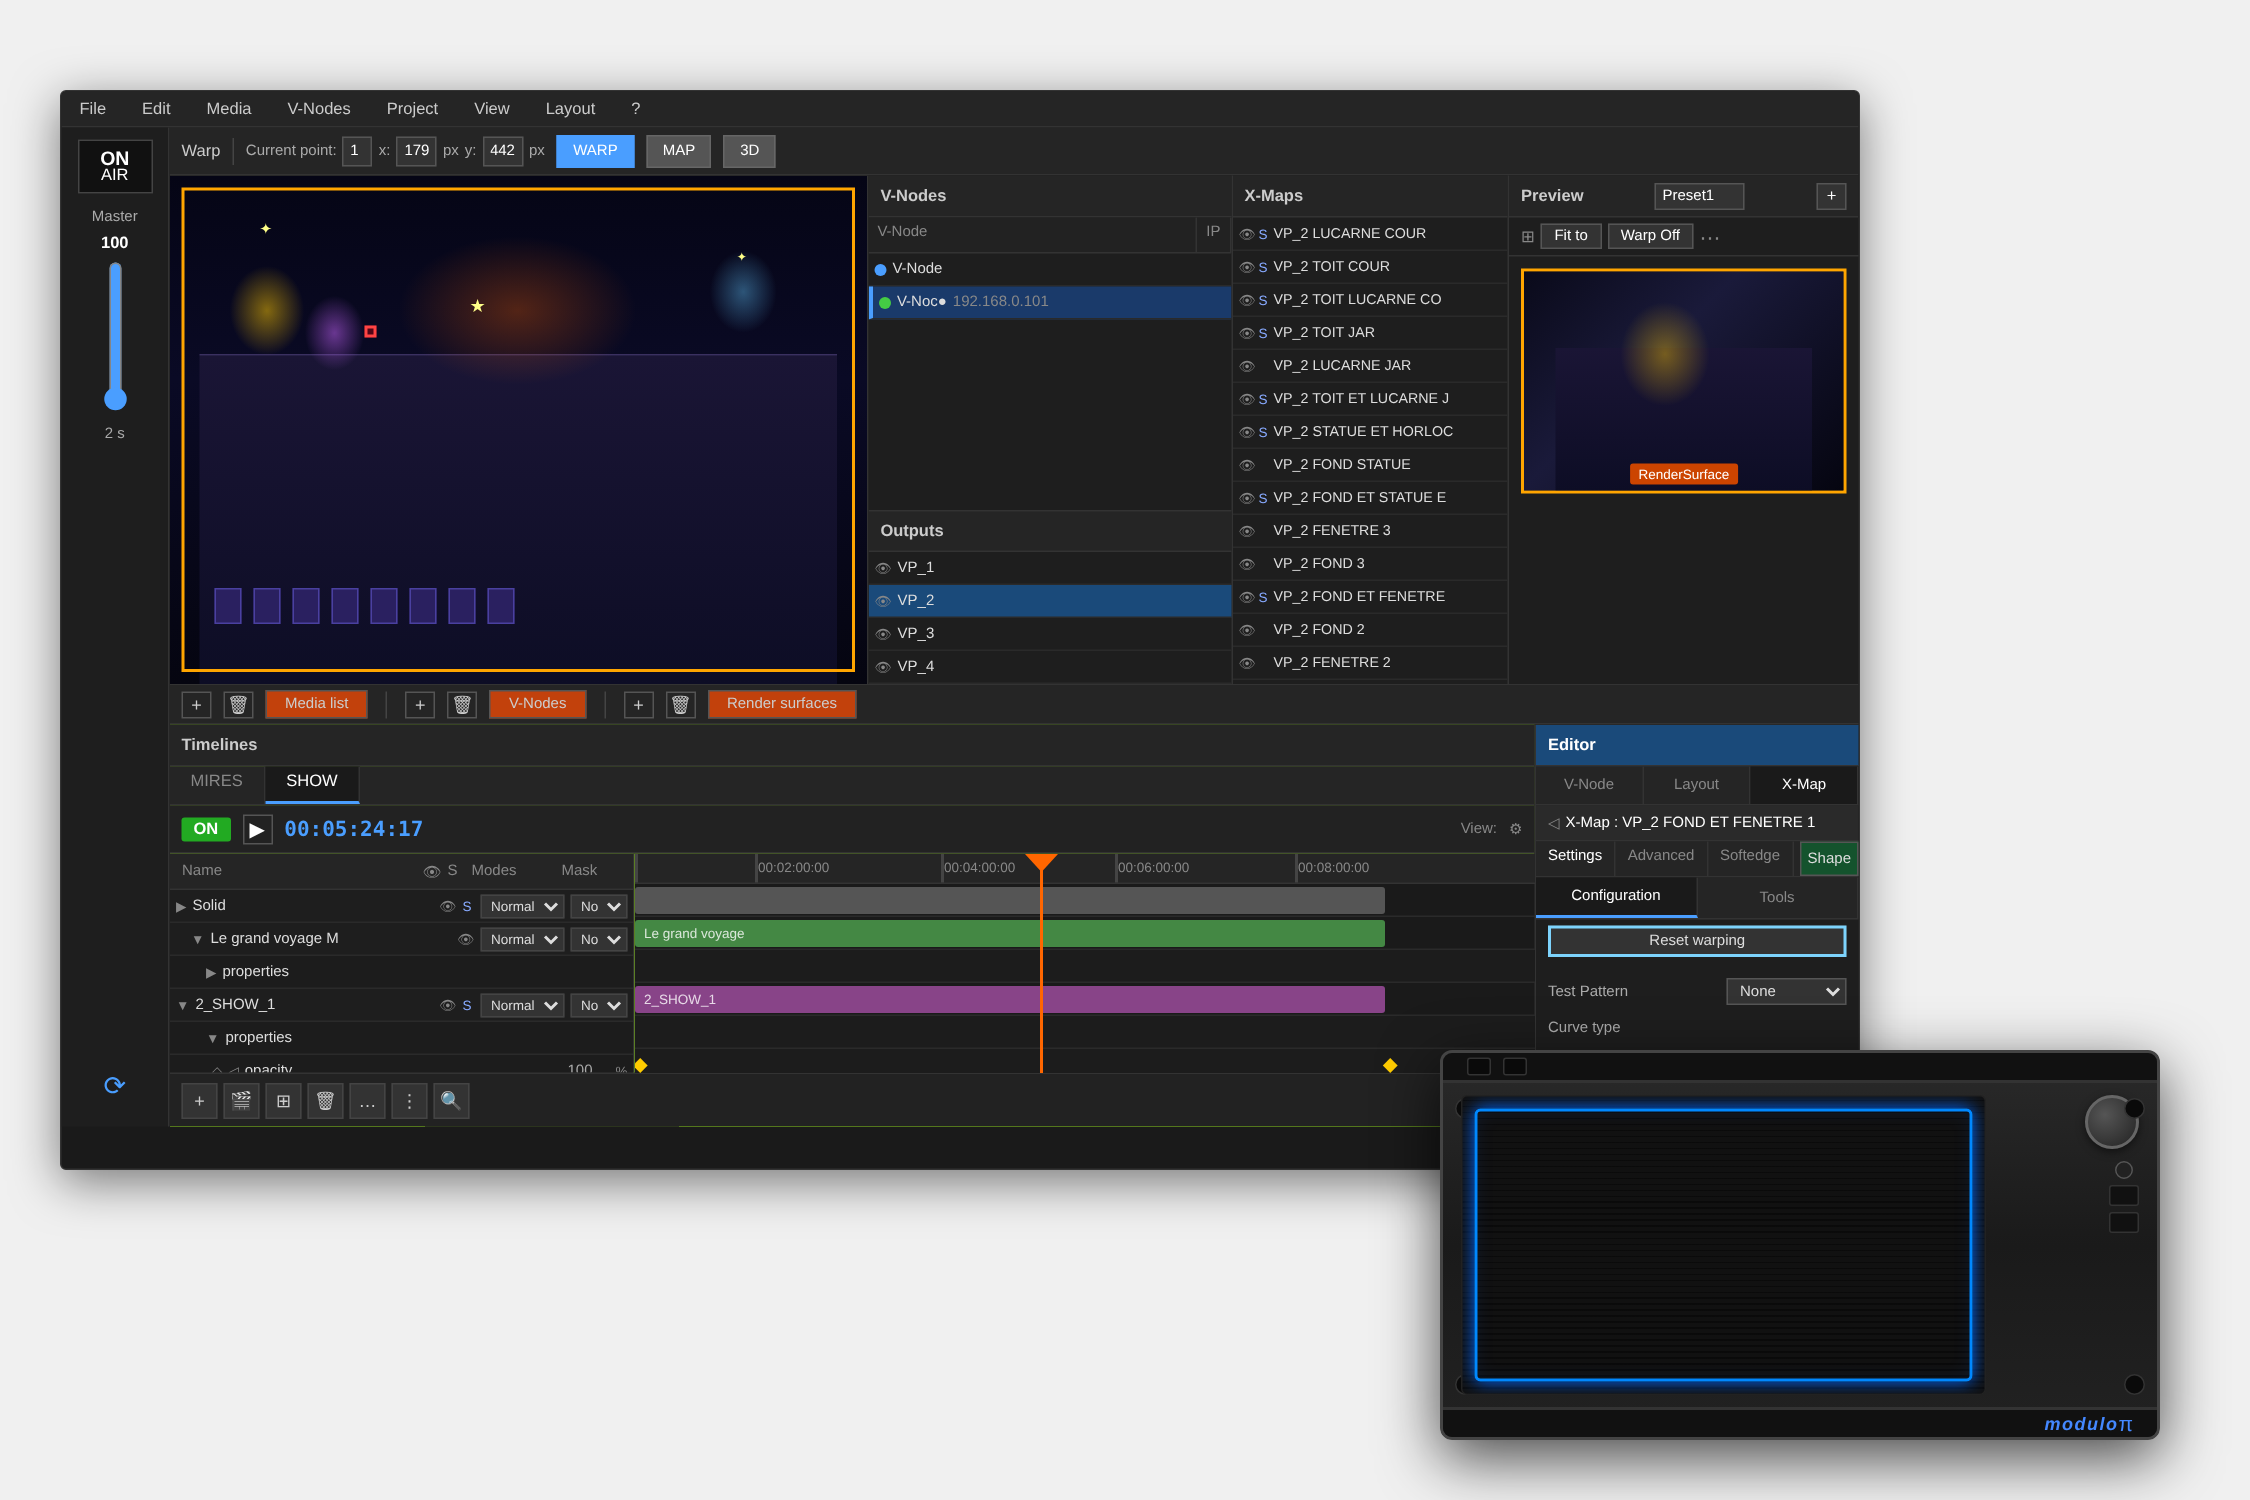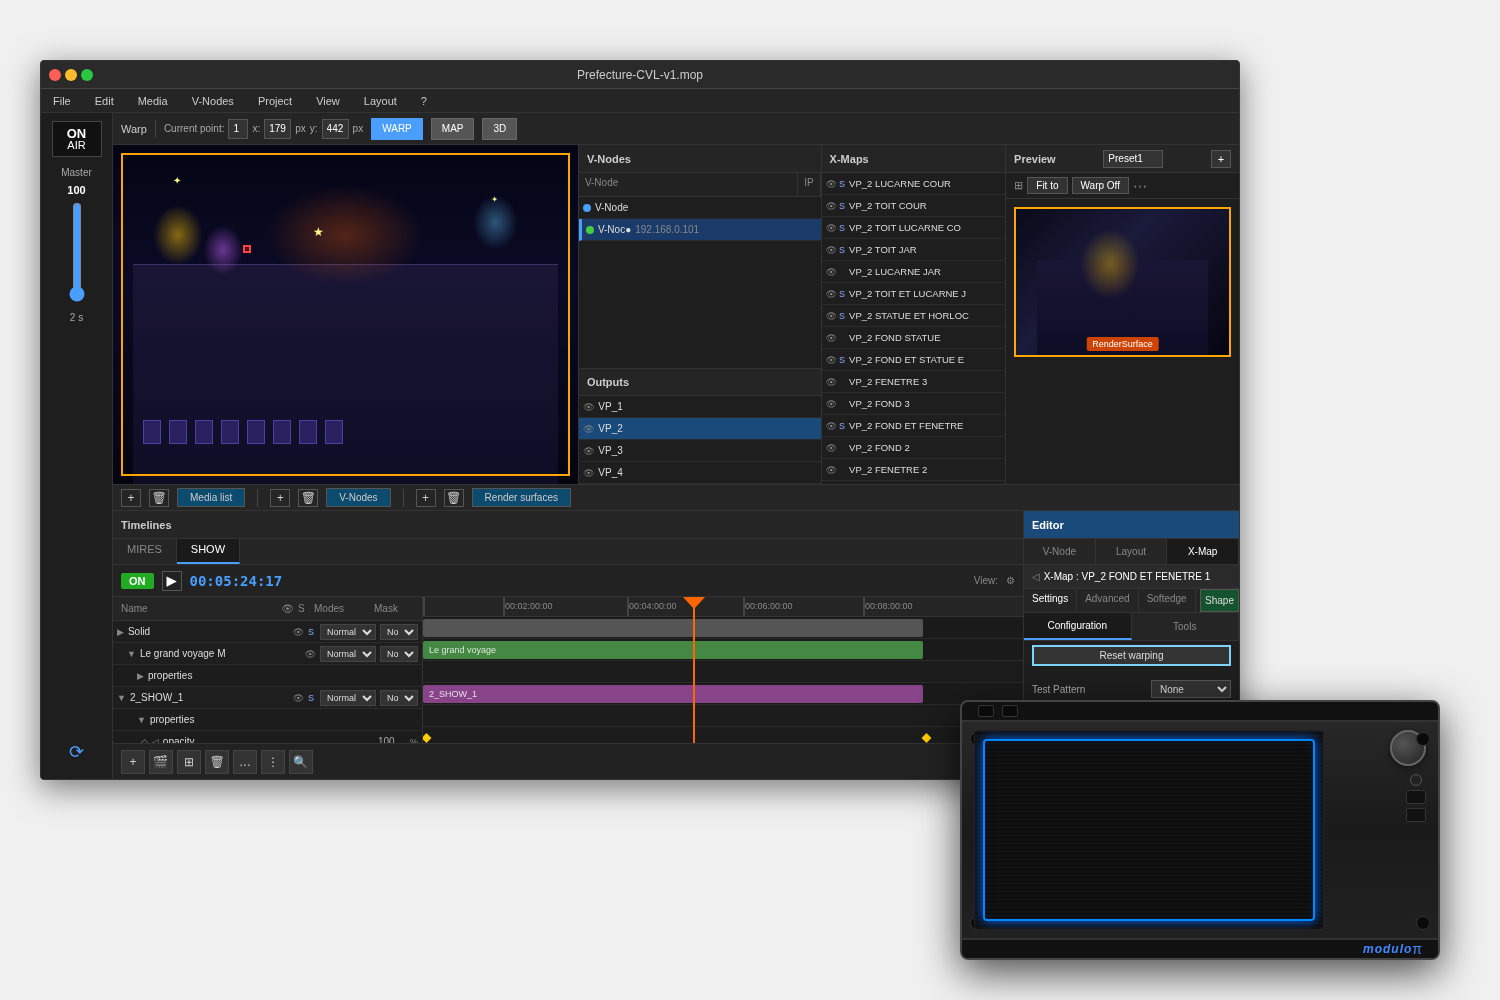--- a/index.html
+++ b/index.html
@@ -599,21 +599,21 @@
       color: #ccc;
       width: 24px;
       height: 24px;
       cursor: pointer;
       display: flex;
       align-items: center;
       justify-content: center;
       font-size: 12px;
     }
     .render-btn {
-      background: #0c4a6e;
+      background: #c2410c;
       border: 1px solid #555;
       color: #ccc;
       font-size: 10px;
       padding: 3px 12px;
       cursor: pointer;
     }
 
     
     .server-hardware {
       position: absolute;
@@ -785,28 +785,20 @@
     
     ::-webkit-scrollbar { width: 6px; height: 6px; }
     ::-webkit-scrollbar-track { background: #1a1a1a; }
     ::-webkit-scrollbar-thumb { background: #444; border-radius: 3px; }
   </style>
 </head>
 <body>
 
 <div class="app-window">
 
-  <div class="title-bar">
-    <div class="title-bar-controls">
-      <button class="title-btn close"></button>
-      <button class="title-btn min"></button>
-      <button class="title-btn max"></button>
-    </div>
-    <span class="title-bar-text">Prefecture-CVL-v1.mop</span>
-  </div>
 
   <div class="menu-bar">
     <span class="menu-item">File</span>
     <span class="menu-item">Edit</span>
     <span class="menu-item">Media</span>
     <span class="menu-item">V-Nodes</span>
     <span class="menu-item">Project</span>
     <span class="menu-item">View</span>
     <span class="menu-item">Layout</span>
     <span class="menu-item">?</span>

